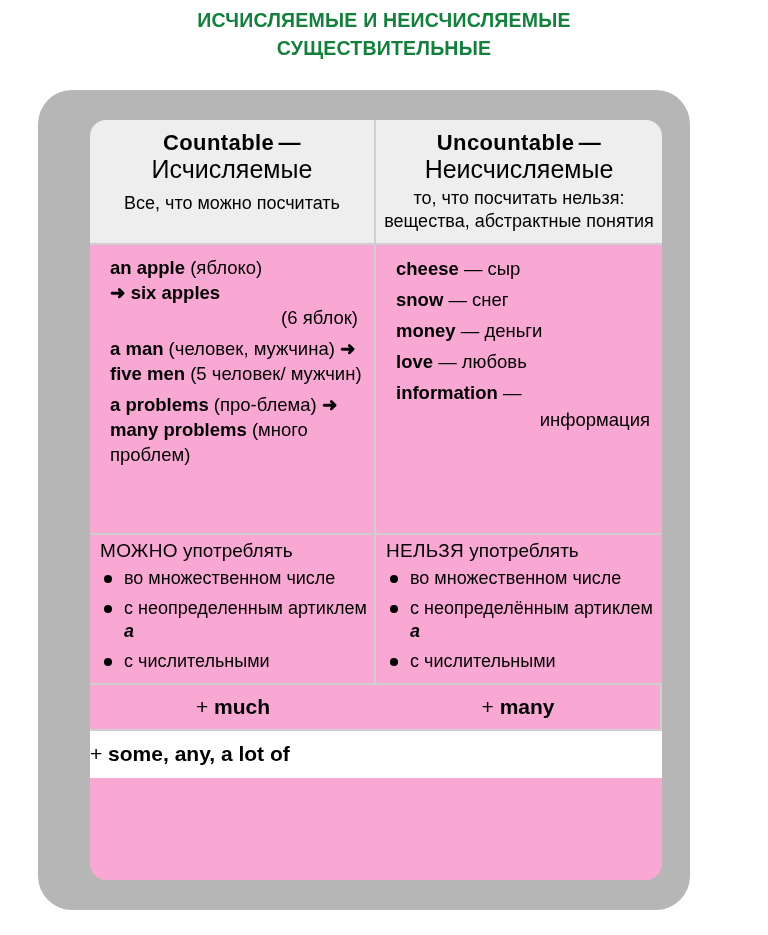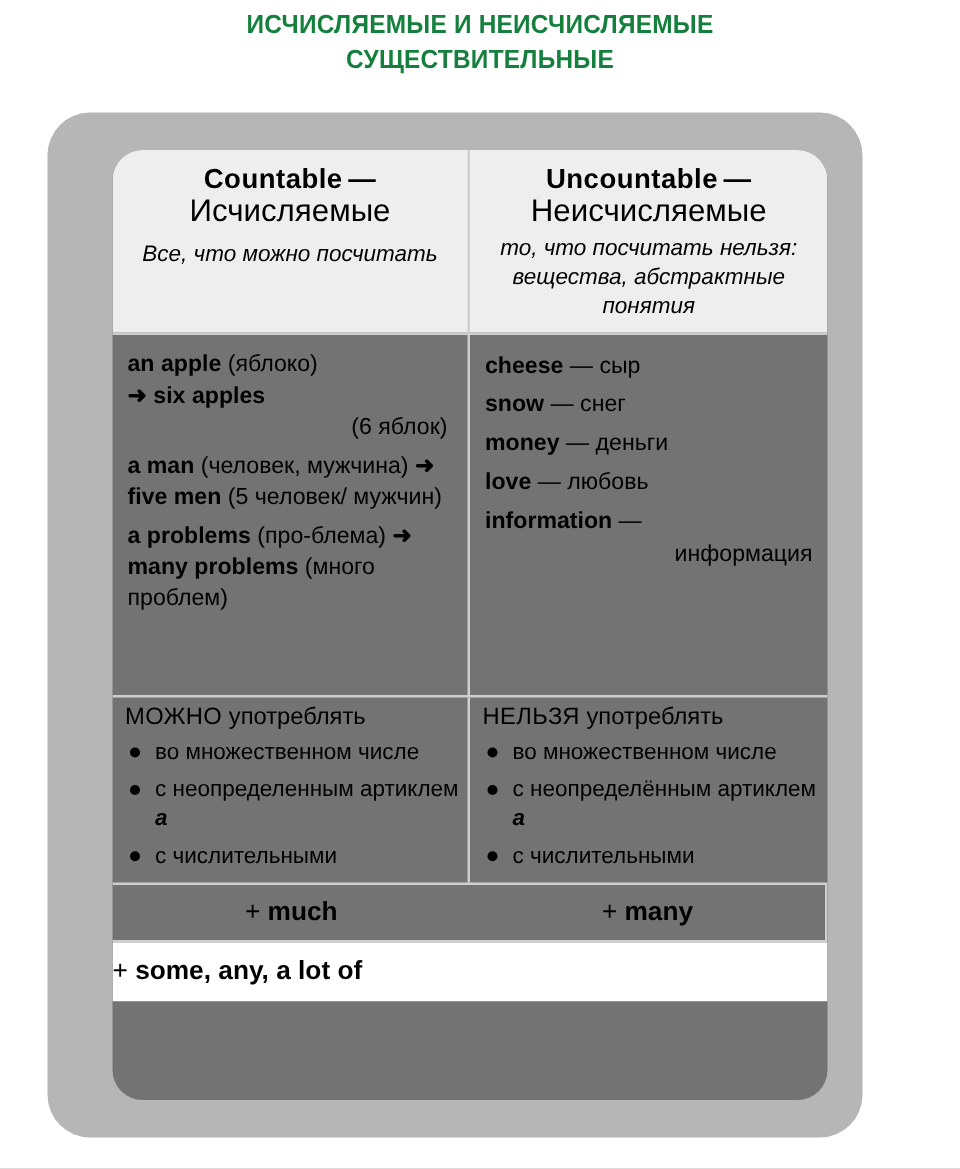--- a/index.html
+++ b/index.html
@@ -51,22 +51,22 @@
     box-sizing: border-box;
   }
 
   
   .card {
     position: absolute;
     left: 52px;
     top: 30px;
     width: 572px;
     height: 760px;
-    background: #737373;
-    border-radius: 24px;
+    background: #f9a8d4;
+    border-radius: 16px;
     box-sizing: border-box;
     overflow: hidden;
     display: flex;
     flex-direction: column;
   }
 
   .two-col {
     display: flex;
     width: 100%;
   }
@@ -87,40 +87,39 @@
     font-size: 22px;
     line-height: 27px;
     letter-spacing: 0.4px;
   }
   .hdr-dash { font-weight: bold; }
   .hdr-ru {
     font-size: 25px;
     line-height: 26px;
   }
   .hdr-note {
-    font-style: italic;
     font-size: 18px;
     line-height: 23px;
     margin-top: 10px;
     text-align: center;
   }
   .hdr-note.tight { margin-top: 5px; }
 
   .band-sep {
     height: 2px;
     background: #cfcfcf;
     width: 100%;
   }
 
   
   .ex-band .col { padding: 10px 10px 8px 12px; }
   .ex-band { min-height: 288px; }
   .ex-left  { font-size: 18.5px; line-height: 25px; }
   .ex-right { font-size: 18.5px; line-height: 27px; }
-  .ex-left p, .ex-right p { margin: 0 0 4px 0; }
+  .ex-left p, .ex-right p { margin: 0 0 4px 8px; }
   .ex-left p.gap { margin-top: 6px; }
   b { font-weight: bold; }
   .ind-r { display: block; text-align: right; padding-right: 6px; }
   .ind-r2 { display: block; text-align: right; padding-right: 2px; }
   .arw { font-weight: bold; }
 
   
   .rules-band .col { padding: 4px 6px 10px 10px; }
   .rules-title {
     font-size: 19px;

